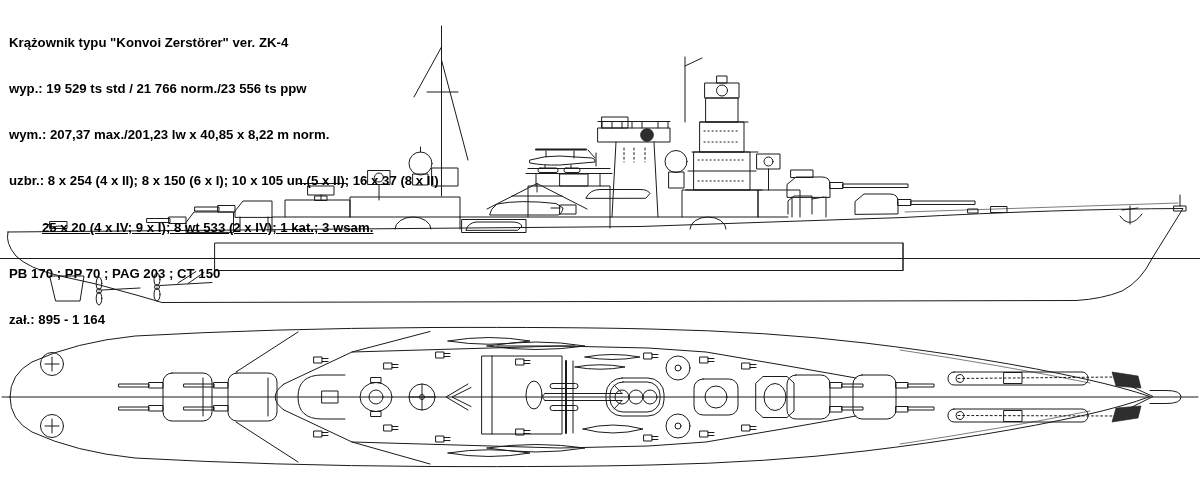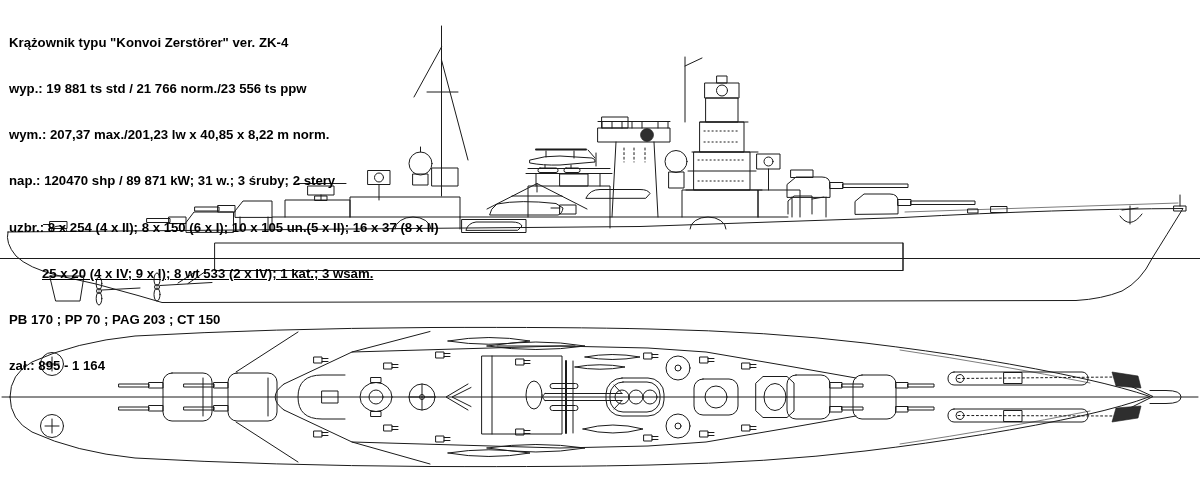--- a/index.html
+++ b/index.html
@@ -385,22 +385,21 @@
       <path class="ln" d="M700 357 h8 v6 h-8 z m8 1.5 h6 m-6 3 h6"></path>
       <path class="ln" d="M700 431 h8 v6 h-8 z m8 1.5 h6 m-6 3 h6"></path>
       <path class="ln" d="M742 363 h8 v6 h-8 z m8 1.5 h6 m-6 3 h6"></path>
       <path class="ln" d="M742 425 h8 v6 h-8 z m8 1.5 h6 m-6 3 h6"></path>
     </g>
   </g>
 </svg>
 
   <div id="spec">
     <div>Krążownik typu "Konvoi Zerstörer" ver. ZK-4</div>
-    <div>wyp.: 19 881 ts std / 21 766 norm./23 556 ts ppw</div>
+    <div>wyp.: 19 529 ts std / 21 766 norm./23 556 ts ppw</div>
     <div>wym.: 207,37 max./201,23 lw x 40,85 x 8,22 m norm.</div>
-    <div>nap.: 120470 shp / 89 871 kW; 31 w.; 3 śruby; 2 stery</div>
     <div>uzbr.: 8 x 254 (4 x II); 8 x 150 (6 x I); 10 x 105 un.(5 x II); 16 x 37 (8 x II)</div>
     <div class="indent">25 x 20 (4 x IV; 9 x I); 8 wt 533 (2 x IV); 1 kat.; 3 wsam.</div>
     <div>PB 170 ; PP 70 ; PAG 203 ; CT 150</div>
     <div>zał.: 895 - 1 164</div>
   </div>
 
 </div>
 
 </body></html>

